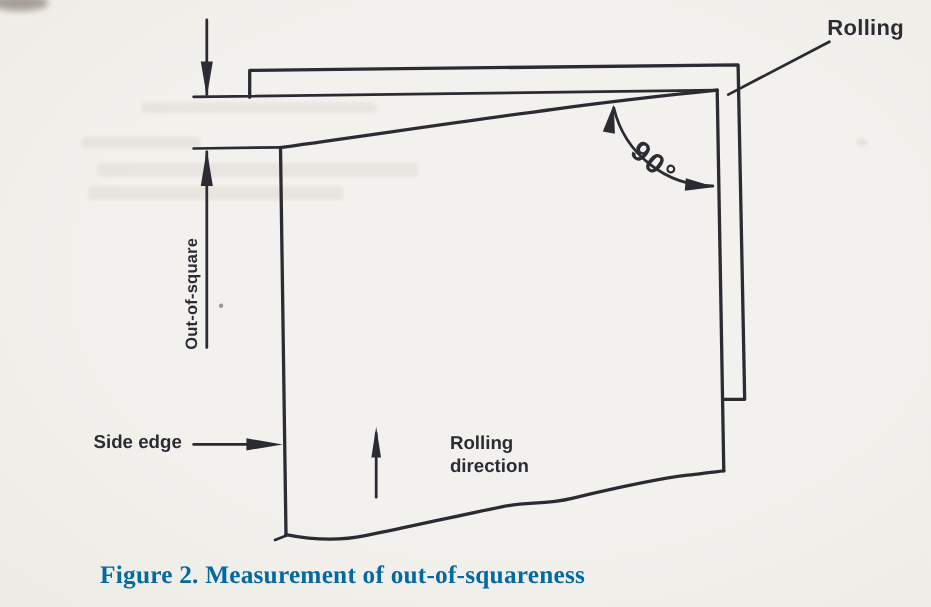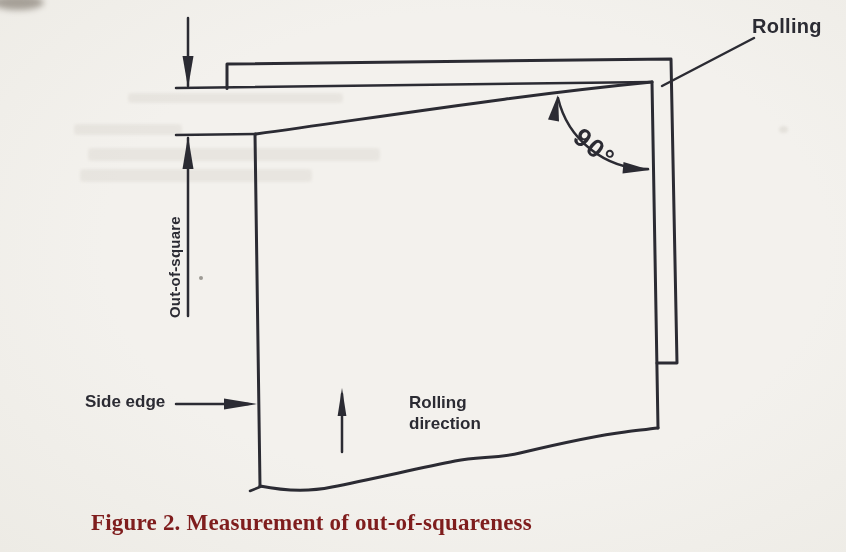--- a/index.html
+++ b/index.html
@@ -43,21 +43,21 @@
     transform:rotate(-90deg);transform-origin:0 0;
   }
   .lbl-side-edge{left:85px;top:392px;font-size:17px;}
   .lbl-rolling{
     left:375px;top:392px;font-size:17px;line-height:21px;
     width:78px;white-space:normal;margin-left:34px;
   }
   .caption{
     position:absolute;left:91px;top:510px;
     font-family:"Liberation Serif", serif;font-weight:700;font-size:23px;
-    color:#7f1d1d;letter-spacing:.2px;white-space:nowrap;
+    color:#0369a1;letter-spacing:.2px;white-space:nowrap;
   }
   .stroke{fill:none;stroke:var(--ink,#2b2b33);stroke-linecap:round;stroke-linejoin:round;}
   .w3{stroke-width:3px;}
   .w25{stroke-width:2.5px;}
   .fillink{fill:var(--ink,#2b2b33);stroke:none;}
 </style>
 </head>
 <body>
 
 <div id="paper"></div>

